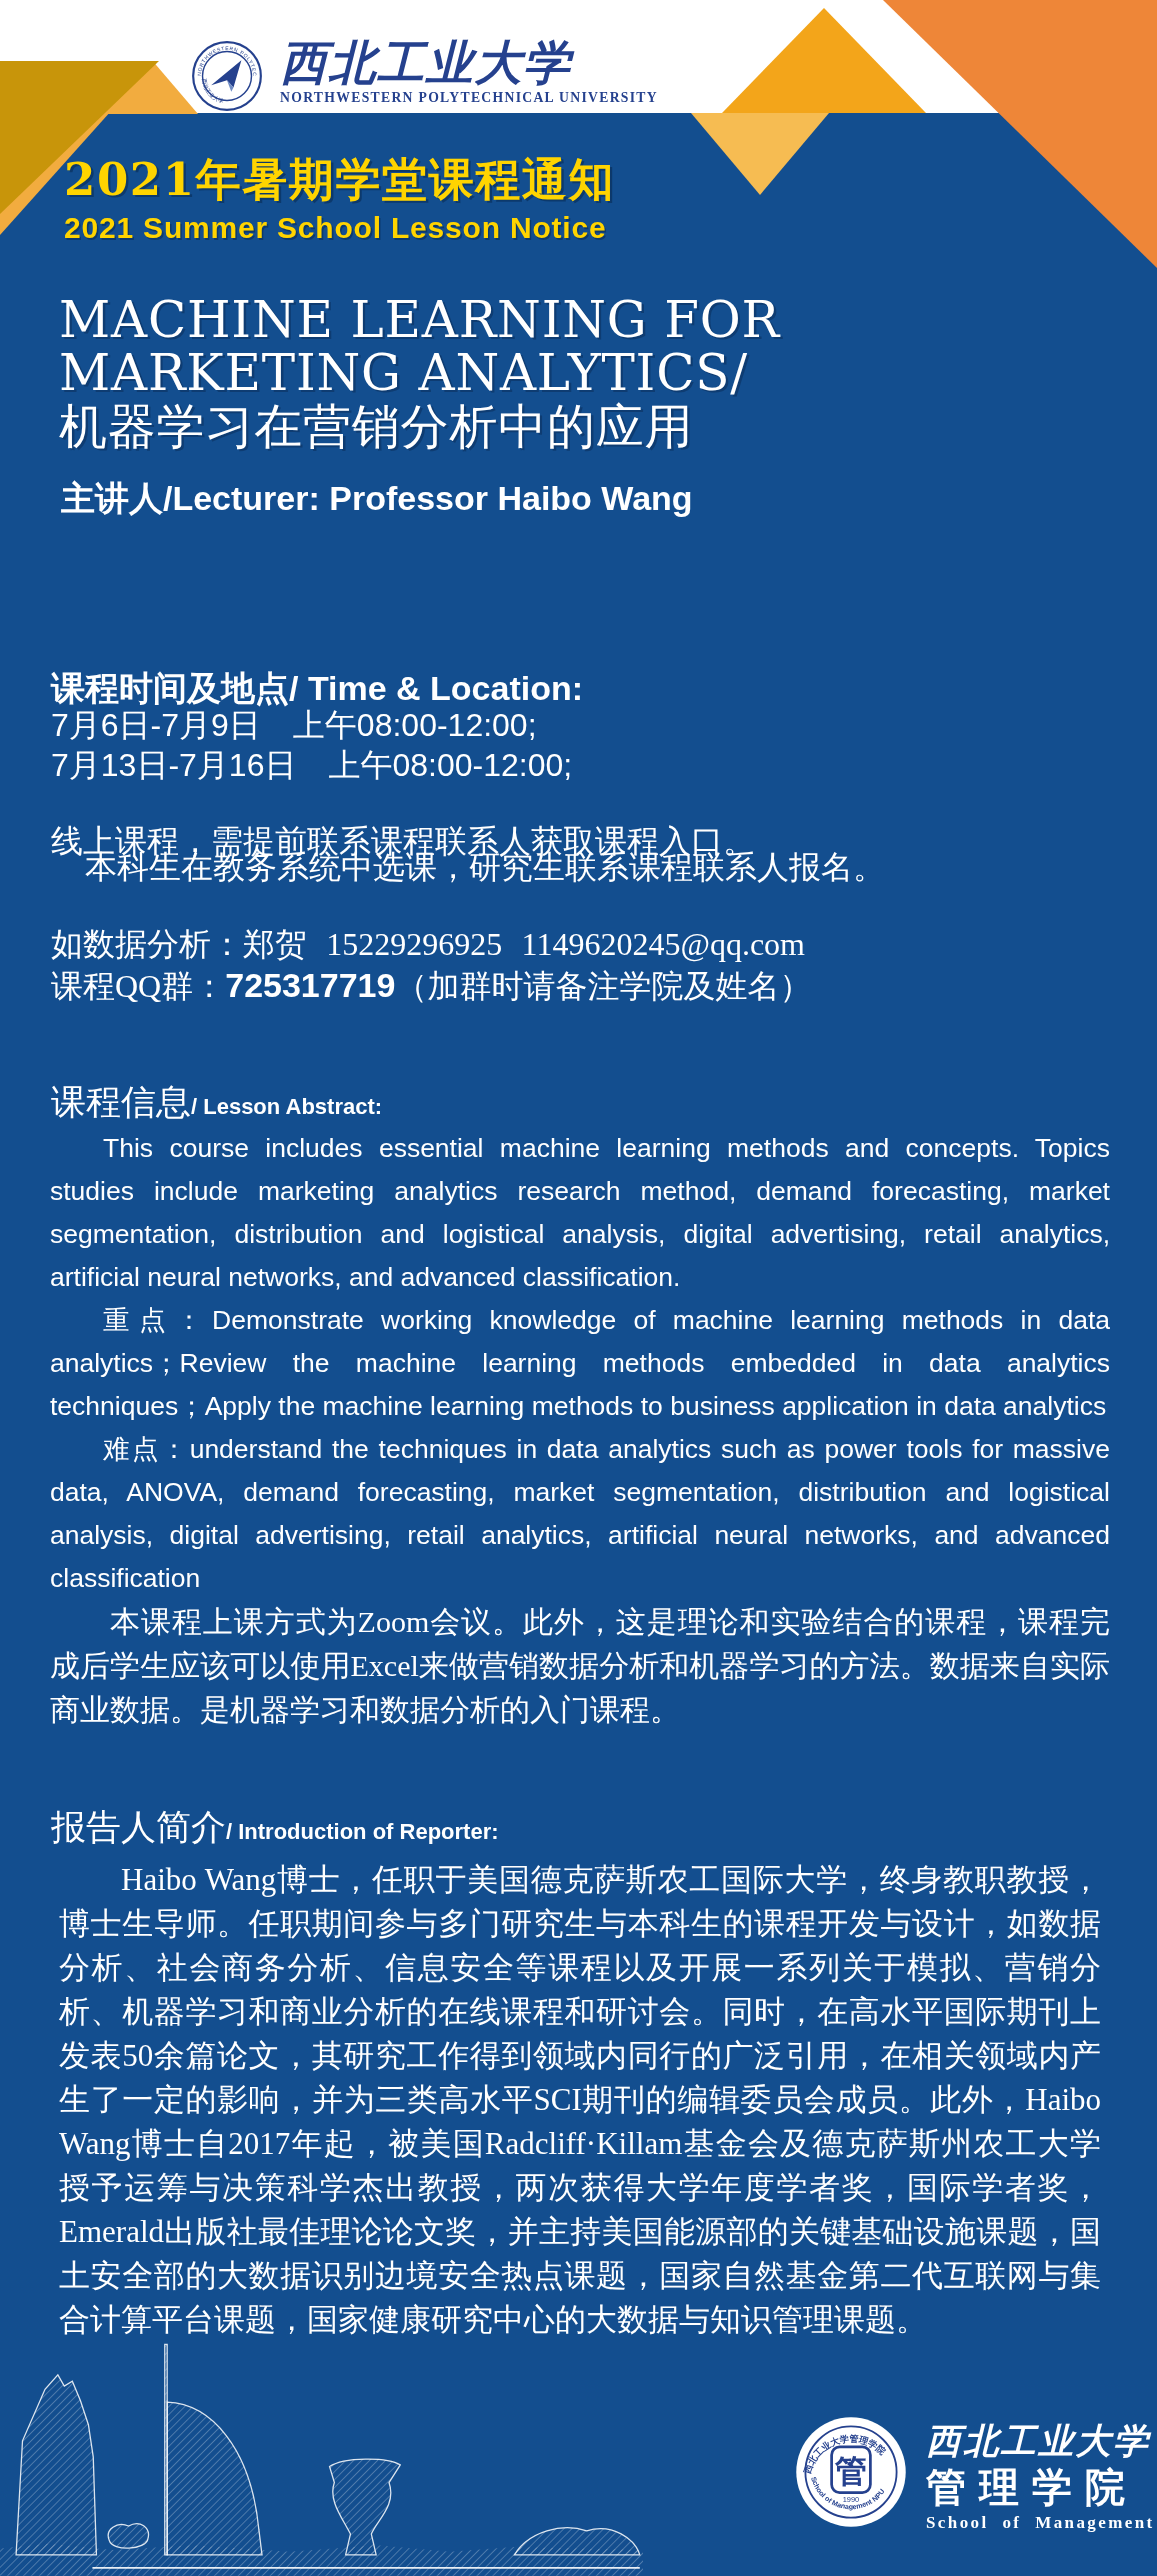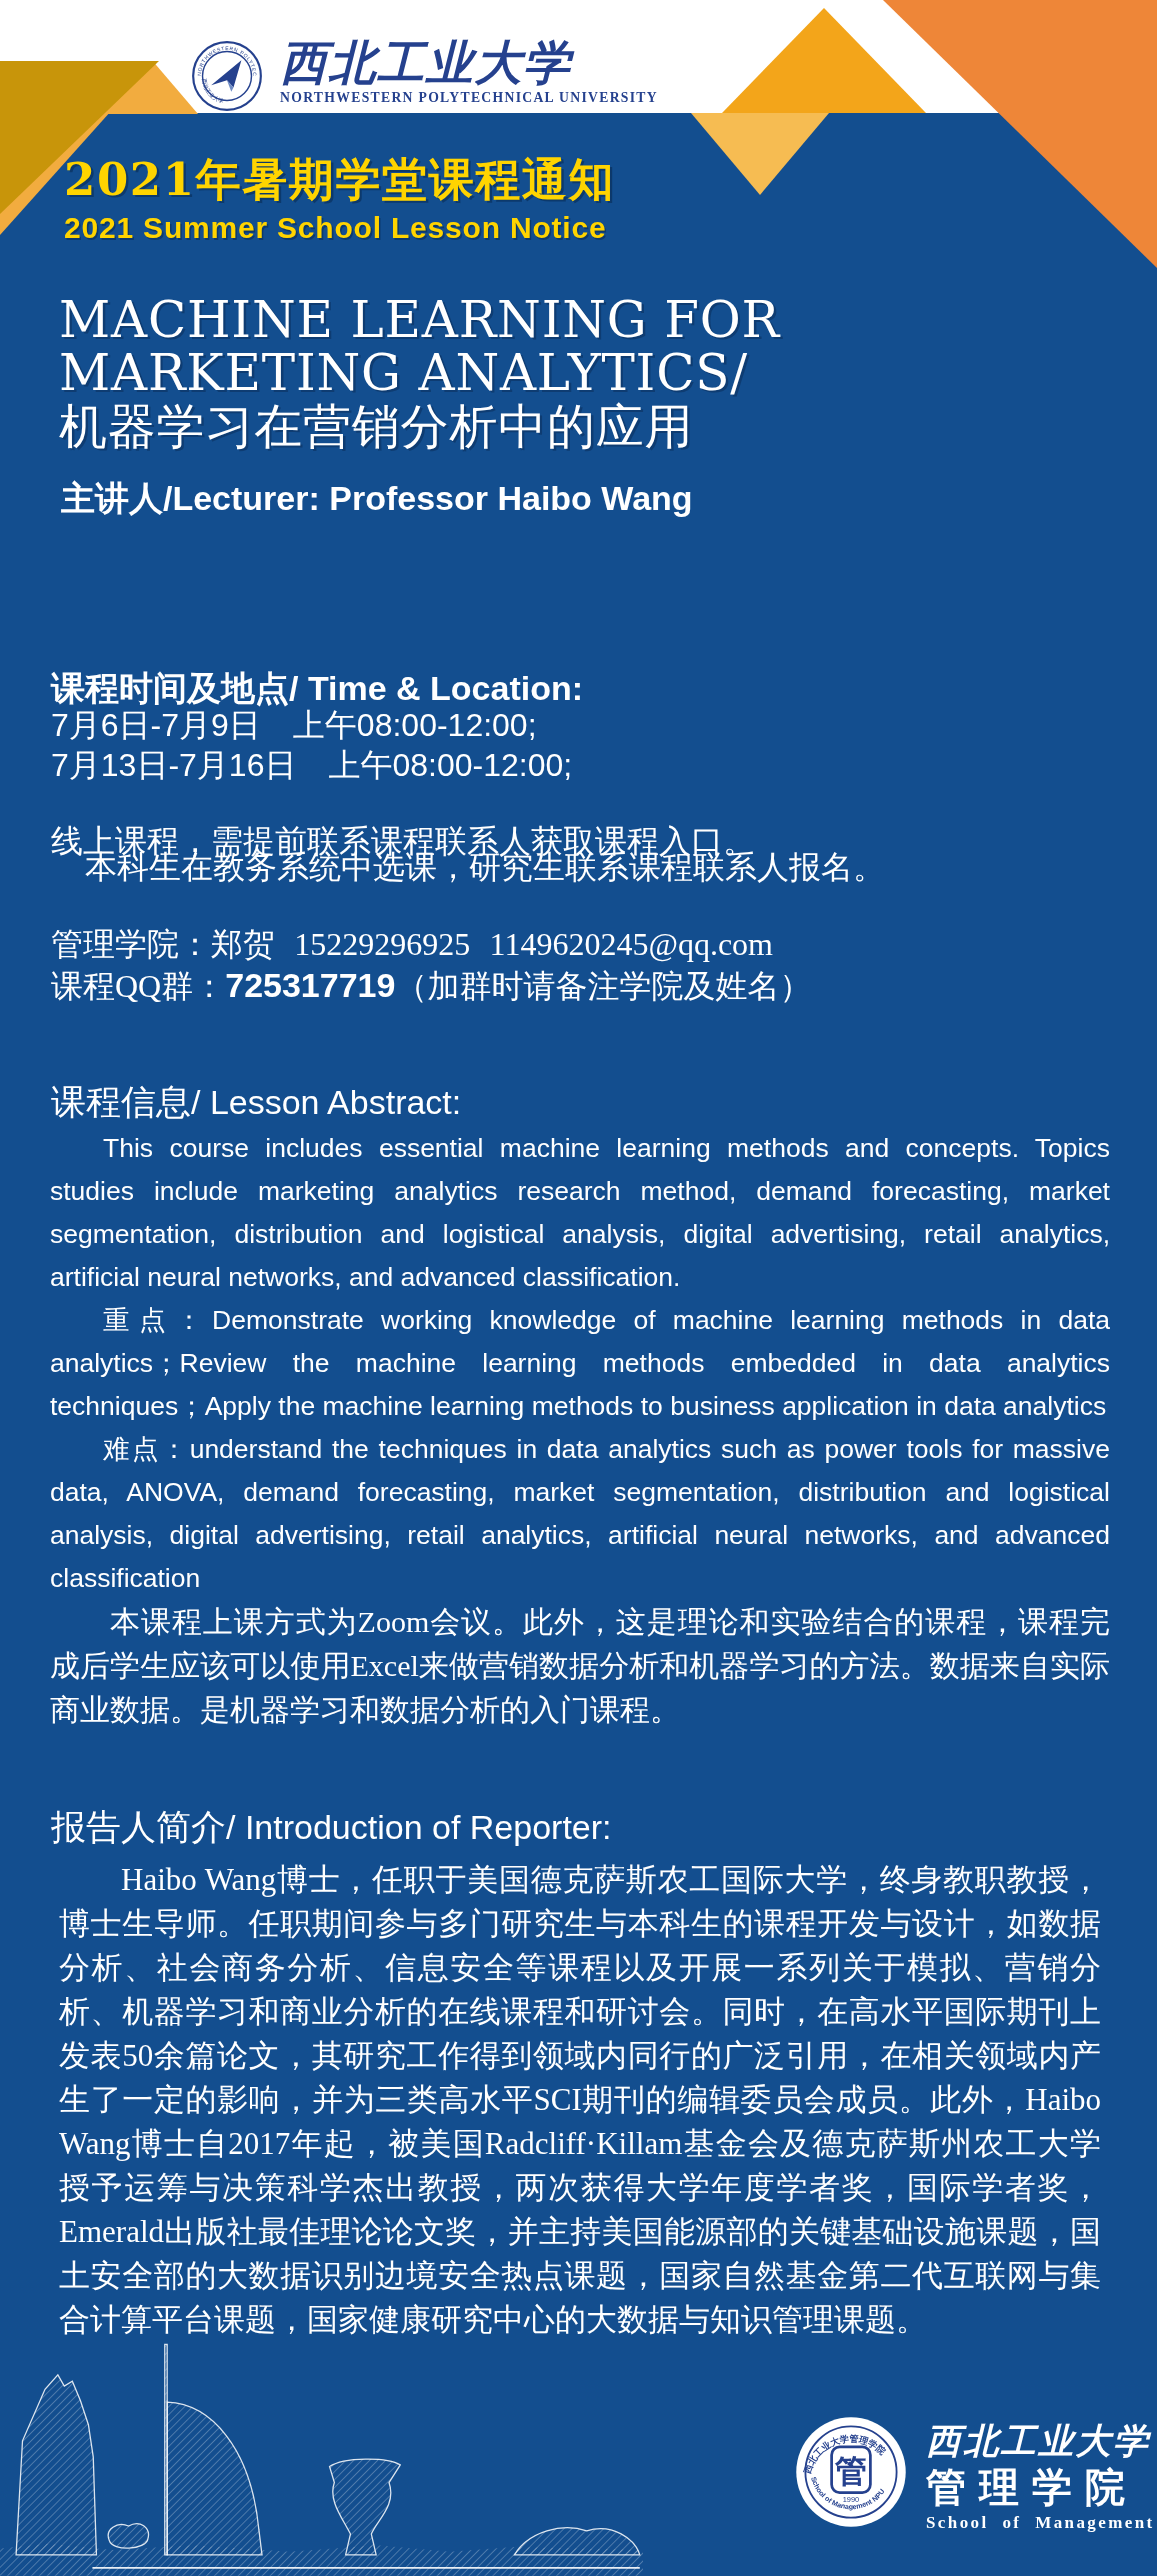--- a/index.html
+++ b/index.html
@@ -56,21 +56,21 @@
   .line{position:absolute;left:51px;color:#ffffff;white-space:nowrap;}
   .lbl-bold{font-weight:700;font-size:34px;}
   .val-serif{font-family:"Liberation Serif","DejaVu Serif",serif;font-size:32px;margin-left:21px;}
   .sched{font-size:32px;}
   .serif-line{font-family:"Liberation Serif","DejaVu Serif",serif;font-size:32px;}
   .qq-num{font-weight:700;font-size:34px;font-family:"Liberation Sans","DejaVu Sans",sans-serif;}
   .contact-val{word-spacing:11.3px;}
   
   .sec-head{position:absolute;left:51px;color:#ffffff;white-space:nowrap;}
   .sec-head .zh{font-family:"Liberation Serif","DejaVu Serif",serif;font-size:35px;}
-  .sec-head .en{font-weight:400;font-size:34px;}
+  .sec-head .en{font-weight:700;font-size:22px;}
   
   .abstract-body{position:absolute;left:50px;top:1127px;width:1060px;color:#ffffff;
     font-size:26.5px;line-height:43px;text-align:justify;}
   .abstract-body p{margin:0;text-indent:2em;}
   .abstract-body p.zh{font-family:"Liberation Serif","DejaVu Serif",serif;font-size:30px;line-height:44px;}
   .reporter-body{position:absolute;left:50px;top:1849px;width:1060px;color:#ffffff;
     font-family:"Liberation Serif","DejaVu Serif",serif;
     font-size:31px;line-height:44px;text-align:justify;}
   .reporter-body p{margin:9px;text-indent:2em;}
   
@@ -126,21 +126,21 @@
 
 
   <div class="line lbl-bold" style="top:666px;">课程时间及地点/ Time &amp; Location:</div>
   <div class="line sched" style="top:704px;">7月6日-7月9日　上午08:00-12:00;</div>
   <div class="line sched" style="top:744px;">7月13日-7月16日　上午08:00-12:00;</div>
 
   <div class="line serif-line" style="top:820px;">线上课程，需提前联系课程联系人获取课程入口。</div>
   <div class="line serif-line" style="top:846px;margin-left:34px;">本科生在教务系统中选课，研究生联系课程联系人报名。</div>
 
   <div class="line serif-line" style="top:923px;">
-    <span>管理学院：</span><span class="contact-val">郑贺 15229296925 1149620245@qq.com</span>
+    <span>如数据分析：</span><span class="contact-val">郑贺 15229296925 1149620245@qq.com</span>
   </div>
   <div class="line serif-line" style="top:965px;">
     <span>课程QQ群：</span><span class="qq-num">725317719</span><span>（加群时请备注学院及姓名）</span>
   </div>
 
   <div class="sec-head" style="top:1079px;">
     <span class="zh">课程信息</span><span class="en">/ Lesson Abstract:</span>
   </div>
   <div class="abstract-body">
     <p>This course includes essential machine learning methods and concepts. Topics studies include marketing analytics research method, demand forecasting, market segmentation, distribution and logistical analysis, digital advertising, retail analytics, artificial neural networks, and advanced classification.</p>

